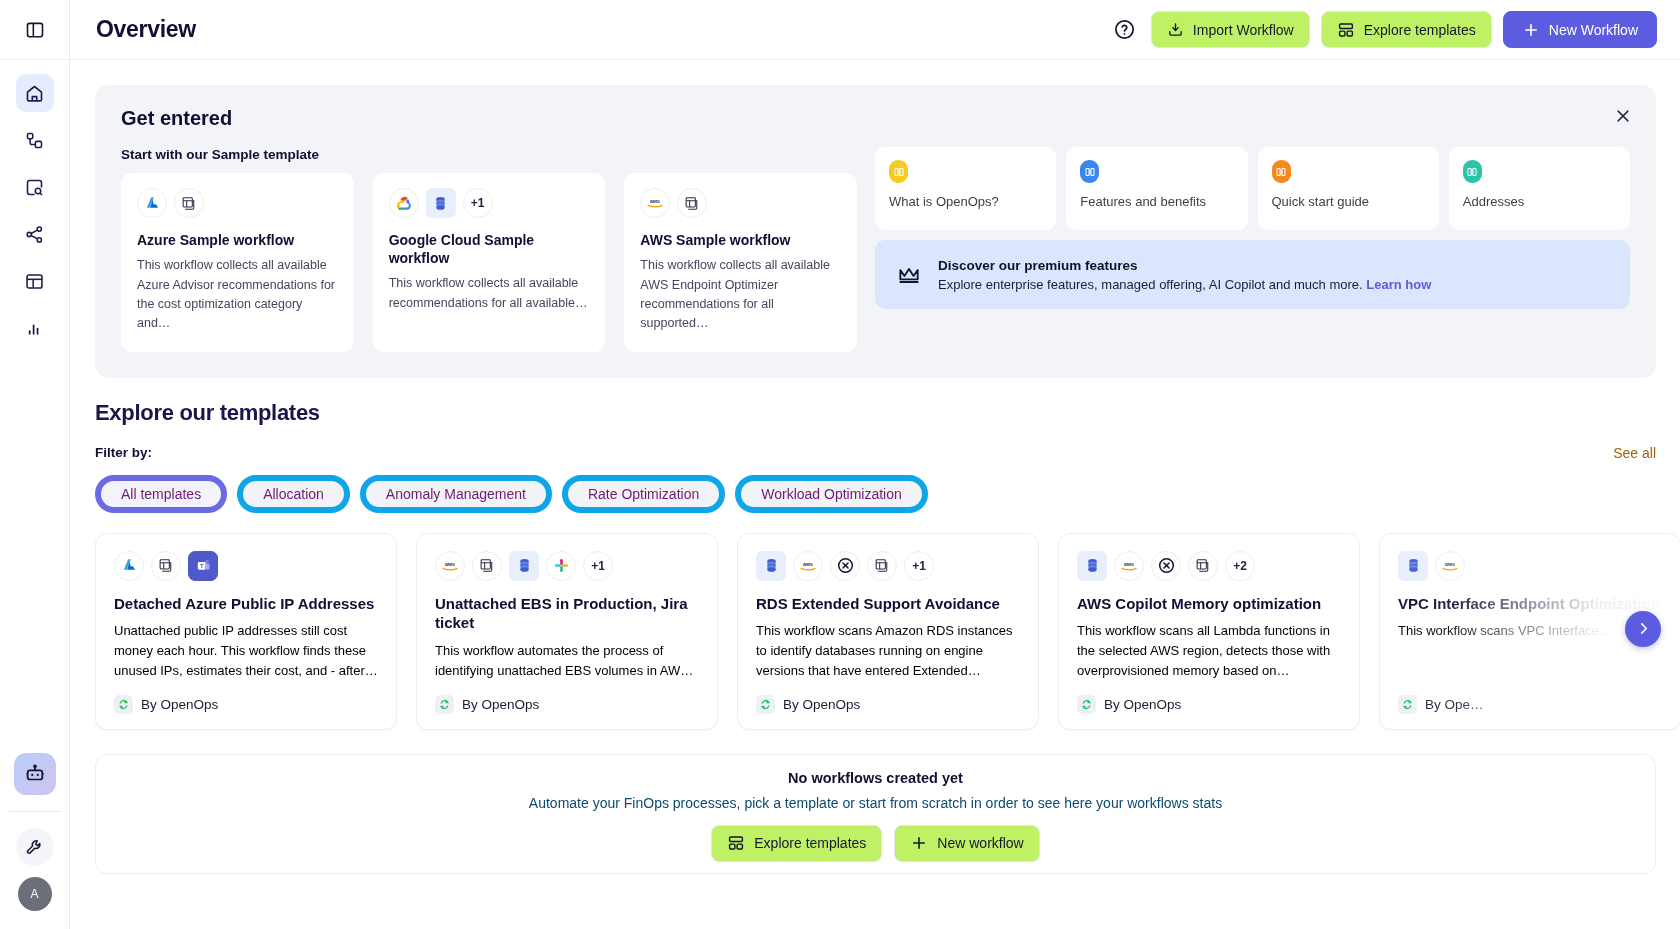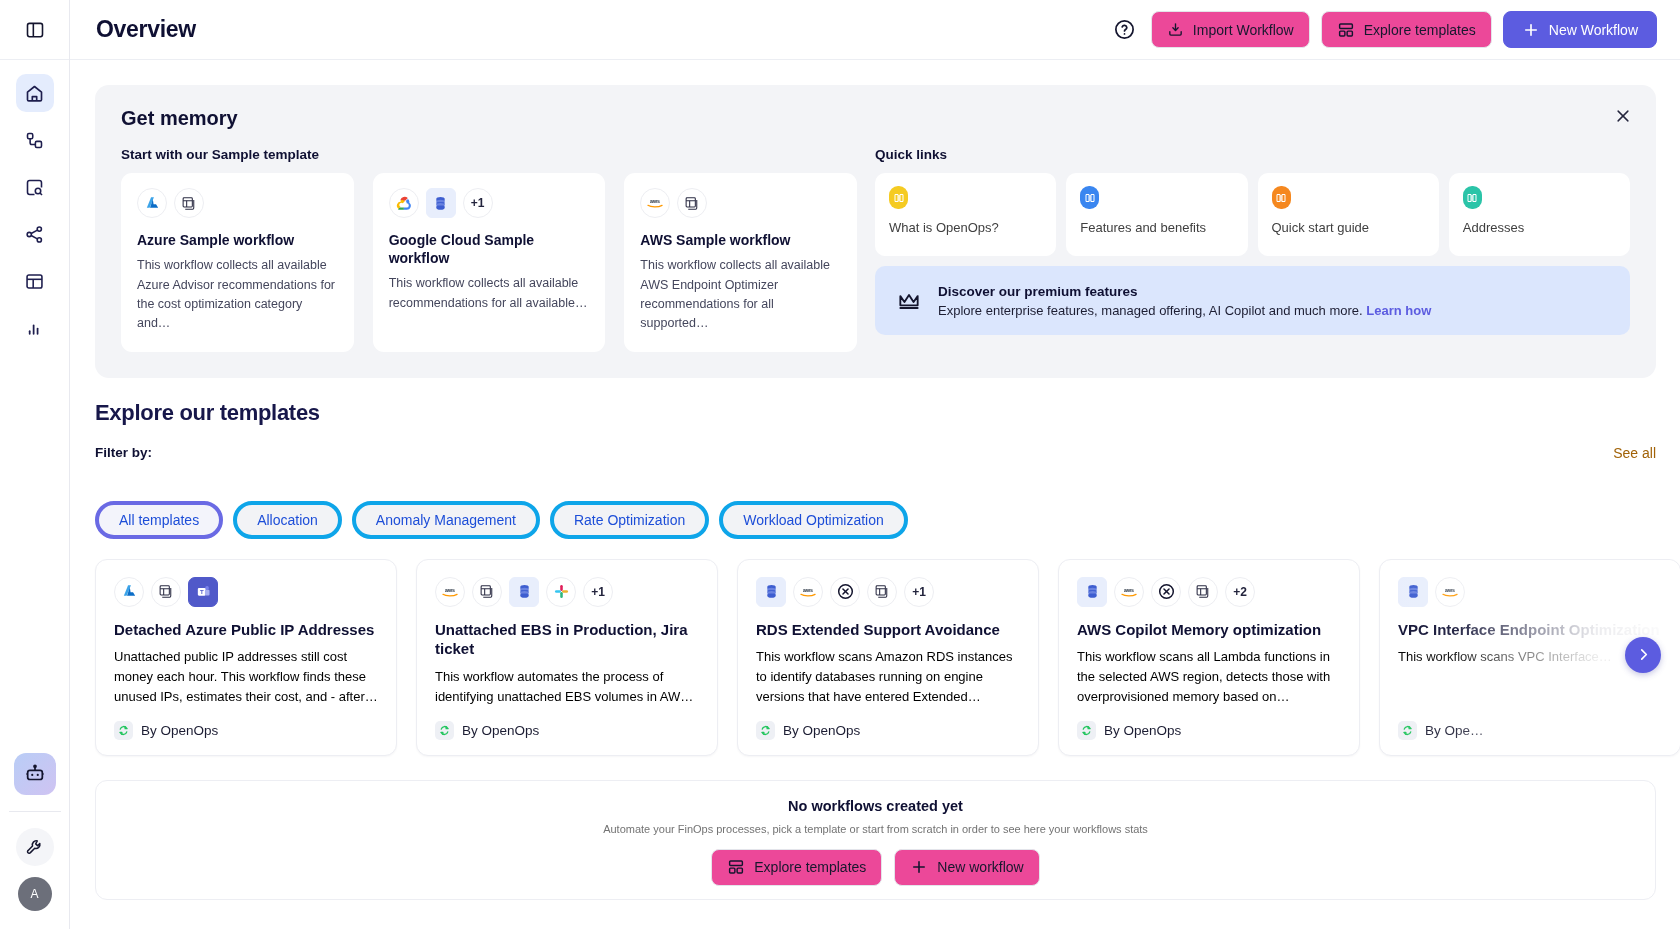--- a/index.html
+++ b/index.html
@@ -58,21 +58,21 @@
   .topbar {
     height: 60px; flex: 0 0 60px;
     border-bottom: 1px solid #eceef3;
     display: flex; align-items: center;
     padding: 0 24px 0 26px;
   }
   .page-title { font-size: 23px; font-weight: 700; letter-spacing: -0.3px; }
   .topbar-actions { margin-left: auto; display: flex; align-items: center; gap: 11px; }
   .help-icon { width: 26px; height: 26px; display: flex; align-items: center; justify-content: center; cursor: pointer; margin-right: 2px; }
   .btn {
-    height: 37px; border-radius: 8px; border: 1px solid #e3e4ea; background: #ec4899;
+    height: 37px; border-radius: 8px; border: 1px solid #e3e4ea; background: #bef264;
     display: flex; align-items: center; gap: 9px; padding: 0 15px;
     font-size: 14px; color: #17182e; cursor: pointer; white-space: nowrap;
   }
   .btn.primary { background: #5c5ce0; border-color: #5c5ce0; color: #fff; font-weight: 500; padding: 0 18px; }
 
   .content { flex: 1 1 auto; overflow: hidden; padding: 0; }
 
   
   .getstarted {
     margin: 25px 25px 0 25px;
@@ -118,24 +118,23 @@
   .premium-link { color: #5c5ce0; font-weight: 600; cursor: pointer; }
 
   
   .explore-head { margin: 22px 25px 0 25px; }
   .explore-title { font-size: 22px; font-weight: 700; color: #17174a; letter-spacing: -0.3px; }
   .filter-line { display: flex; align-items: center; margin-top: 19px; }
   .filter-label { font-size: 13.5px; font-weight: 700; }
   .see-all { margin-left: auto; font-size: 14px; color: #a16207; cursor: pointer; }
   .pills { display: flex; gap: 10px; margin: 14px 25px 0 25px; }
   .pill {
-    height: 38px; border-radius: 19px; background: #f2f3f6; border: 4px solid #0ea5e9;
-    display: flex; align-items: center; padding: 0 20px; font-size: 14px; color: #1d4ed8; cursor: pointer;
+    height: 38px; border-radius: 19px; background: #f2f3f6; border: 6px solid #0ea5e9;
+    display: flex; align-items: center; padding: 0 20px; font-size: 14px; color: #701a75; cursor: pointer;
     white-space: nowrap;
-    margin-top: 26px;
   }
   .pill.active { background: #f3f4fb; border-color: #6a6ae4; }
 
   .tpl-strip { margin: 20px 0 0 25px; display: flex; gap: 19px; position: relative; }
   .tpl-card {
     width: 302px; flex: 0 0 302px; background: #fff; border: 1px solid #edeef3;
     border-radius: 12px; padding: 17px 18px 0 18px; height: 197px; cursor: pointer;
     box-shadow: 0 1px 2px rgba(16,17,40,.04);
     display: flex; flex-direction: column;
   }
@@ -154,21 +153,21 @@
     cursor: pointer; box-shadow: 0 2px 6px rgba(60,60,160,.3); z-index: 5;
   }
 
   
   .empty {
     margin: 24px 25px 0 25px; border: 1px solid #edeef3; border-radius: 12px;
     height: 120px; display: flex; flex-direction: column; align-items: center; justify-content: center;
     padding-top: 4px;
   }
   .empty-title { font-size: 14.5px; font-weight: 700; margin-bottom: 9px; }
-  .empty-sub { font-size: 11px; color: #737373; margin-bottom: 14px; }
+  .empty-sub { font-size: 14px; color: #0c4a6e; margin-bottom: 14px; }
   .empty-btns { display: flex; gap: 12px; }
 
   svg { display: block; }
 </style>
 </head>
 <body>
 
 <div class="app">
 
   <div class="sidebar">
@@ -306,21 +305,21 @@
             </svg>
           </span>
           <span>New Workflow</span>
         </div>
       </div>
     </div>
 
     <div class="content">
 
       <div class="getstarted">
-        <div class="gs-title">Get memory</div>
+        <div class="gs-title">Get entered</div>
         <div class="gs-close">
           <span>
             <svg width="18" height="18" viewBox="0 0 24 24" fill="none" stroke="#24253d" stroke-width="1.9" stroke-linecap="round">
               <line x1="5.5" y1="5.5" x2="18.5" y2="18.5"></line>
                 <line x1="18.5" y1="5.5" x2="5.5" y2="18.5"></line>
             </svg>
           </span>
         </div>
 
         <div class="gs-cols">
@@ -395,21 +394,20 @@
                   </div>
                 </div>
                 <div class="card-name">AWS Sample workflow</div>
                 <div class="card-desc">This workflow collects all available AWS Endpoint Optimizer recommendations for all supported…</div>
               </div>
 
             </div>
           </div>
 
           <div class="gs-right">
-            <div class="gs-sub">Quick links</div>
             <div class="ql-row">
               <div class="ql-card">
                 <div class="ql-badge" style="background:#f5cb22;">
                   <svg width="12" height="12" viewBox="0 0 24 24" fill="none" stroke="#fff" stroke-width="2">
                       <path d="M4 5h6v14H4zM14 5h6v14h-6z"></path>
                       <line x1="12" y1="6" x2="12" y2="19"></line>
                     </svg>
                 </div>
                 <div class="ql-label">What is OpenOps?</div>
               </div>

